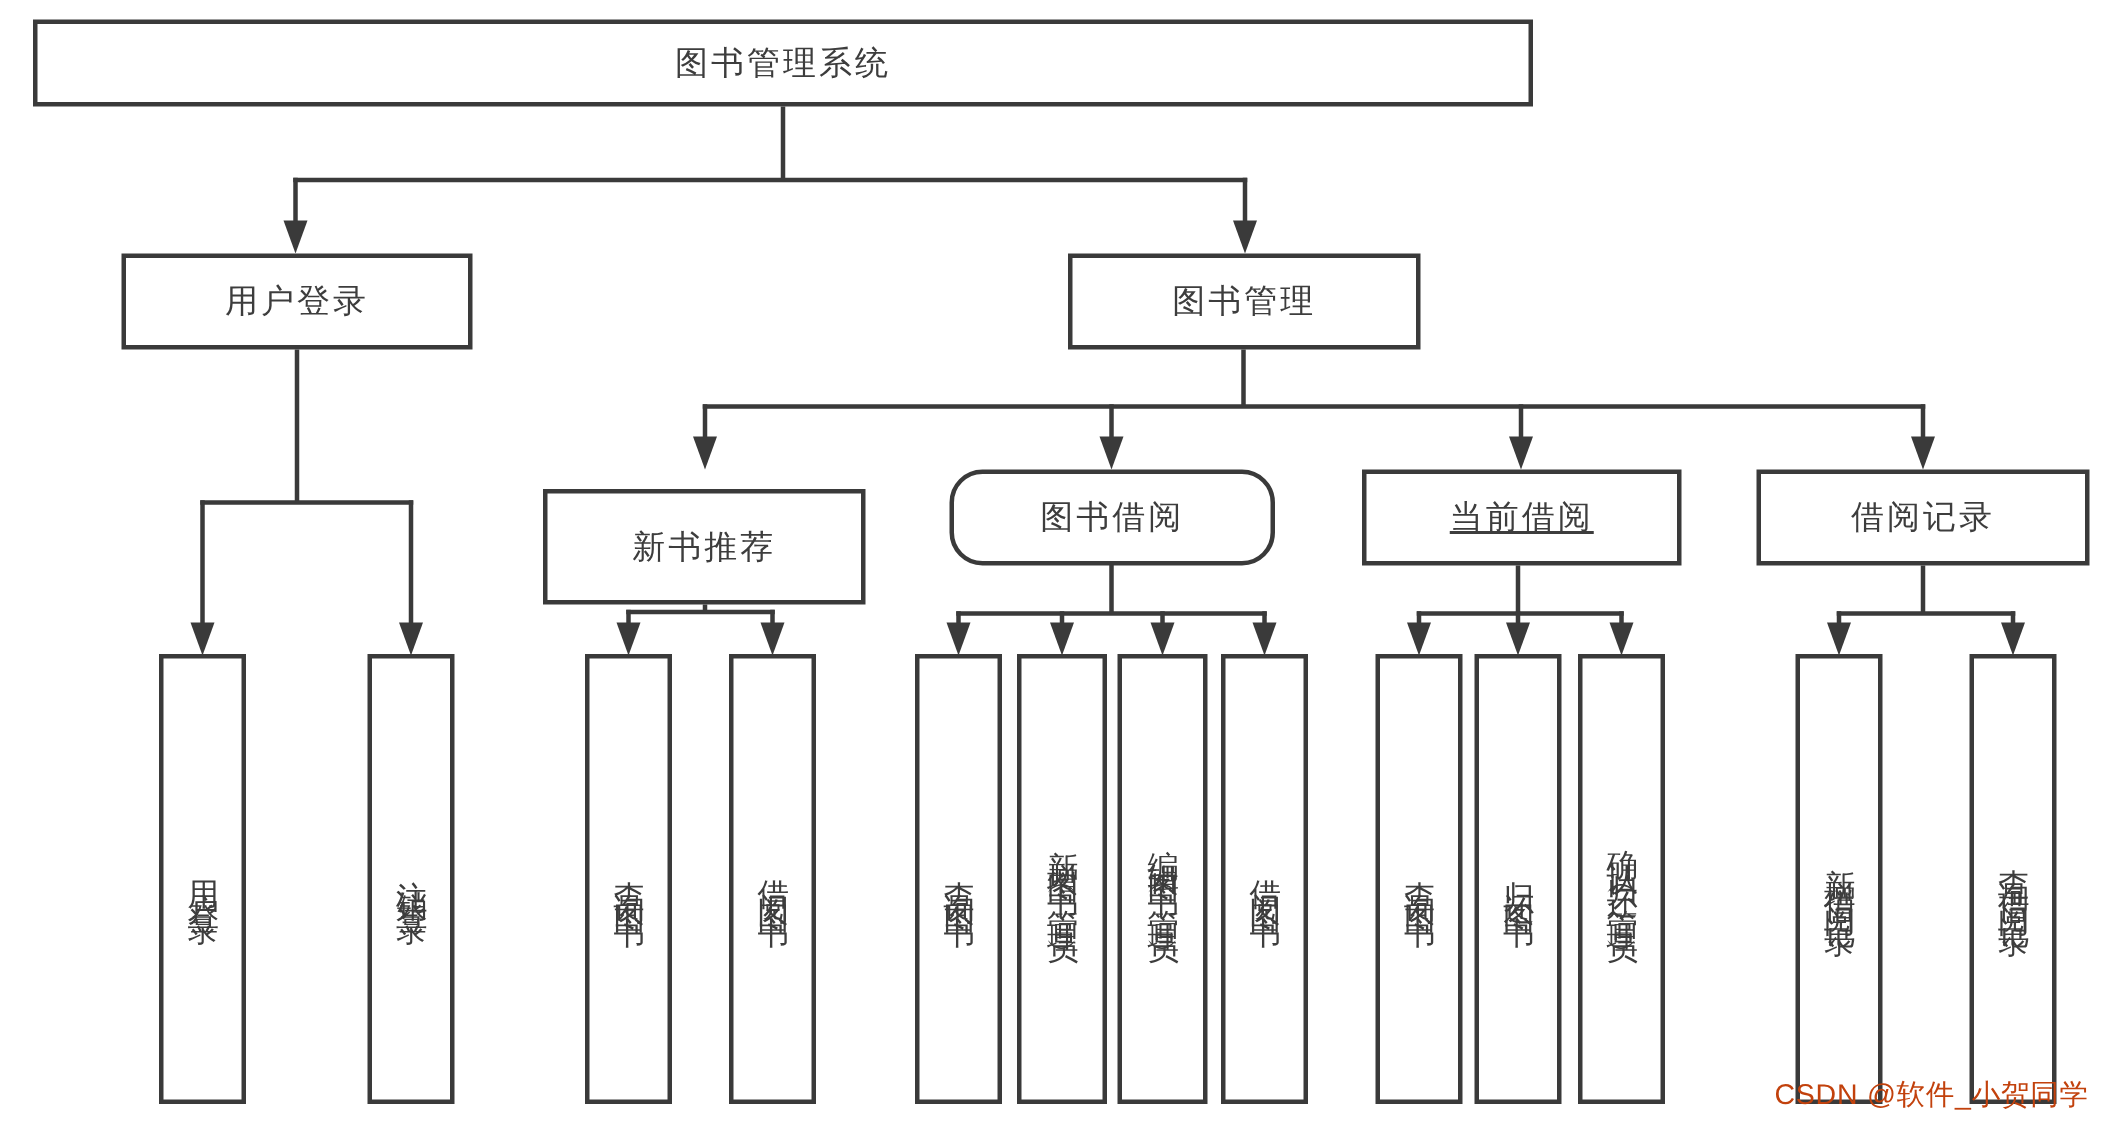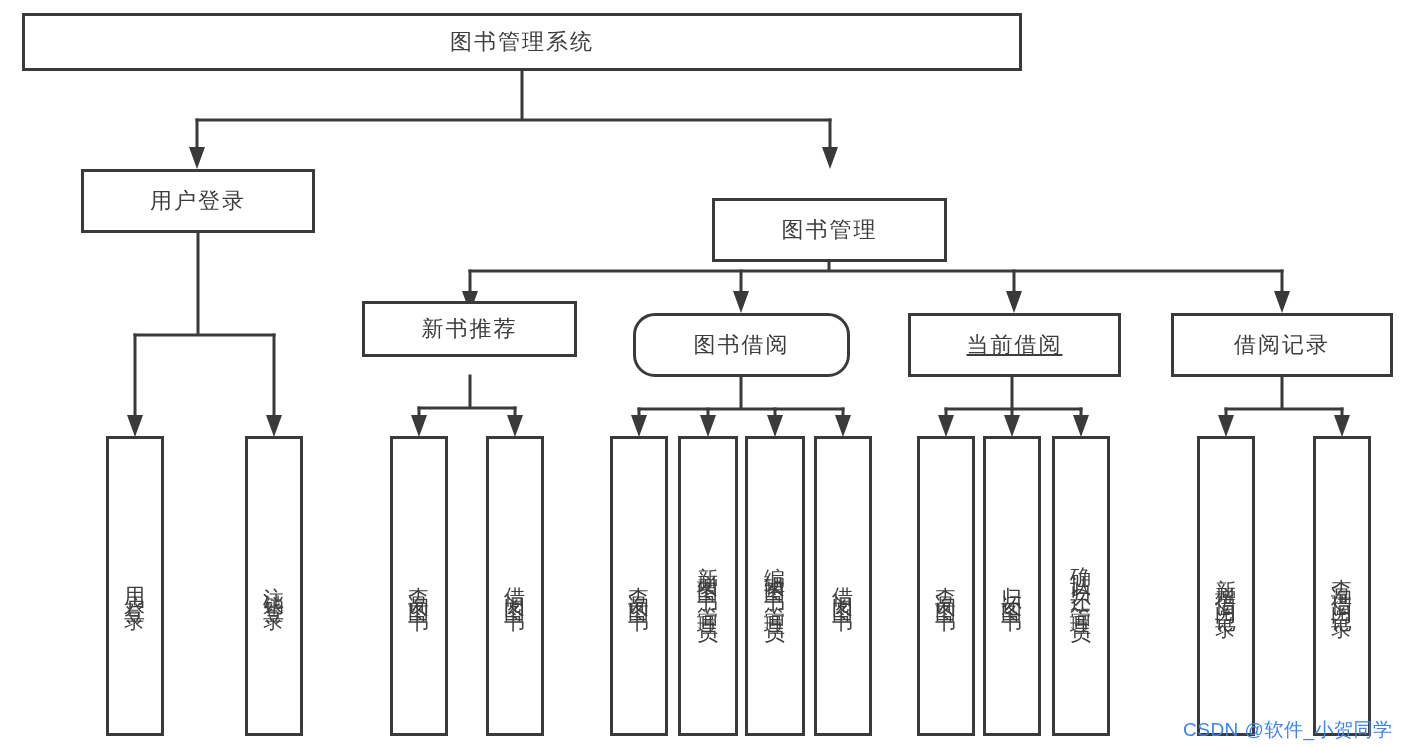--- a/index.html
+++ b/index.html
@@ -33,21 +33,21 @@
     font-size: 21px;
     letter-spacing: 8px;
     line-height: 1;
   }
   .watermark {
     position: absolute;
     left: 1183px;
     top: 717px;
     font-size: 19px;
     letter-spacing: 0.5px;
-    color: #3b82f6;
+    color: #c2410c;
     z-index: 10;
     white-space: nowrap;
   }
 </style>
 </head>
 <body>
 
 <div class="canvas">
 
   <svg width="1405" height="747" viewBox="0 0 1405 747">
@@ -103,23 +103,23 @@
       <polygon points="1012,437 1004,415 1020,415"></polygon>
       <polygon points="1081,437 1073,415 1089,415"></polygon>
       <polygon points="1226,437 1218,415 1234,415"></polygon>
       <polygon points="1342,437 1334,415 1350,415"></polygon>
     </g>
   </svg>
 
   <div class="node hnode" style="left:22px; top:13px; width:1000px; height:58px;">图书管理系统</div>
 
   <div class="node hnode" style="left:81px; top:169px; width:234px; height:64px;">用户登录</div>
-  <div class="node hnode" style="left:712px; top:169px; width:235px; height:64px;margin-top:29px;">图书管理</div>
+  <div class="node hnode" style="left:712px; top:169px; width:235px; height:64px;">图书管理</div>
 
-  <div class="node hnode" style="left:362px; top:301px; width:215px; height:56px;">新书推荐</div>
+  <div class="node hnode" style="left:362px; top:326px; width:215px; height:77px;">新书推荐</div>
   <div class="node hnode" style="left:633px; top:313px; width:217px; height:64px;border-radius:22px;">图书借阅</div>
   <div class="node hnode" style="left:908px; top:313px; width:213px; height:64px;text-decoration:underline;">当前借阅</div>
   <div class="node hnode" style="left:1171px; top:313px; width:222px; height:64px;">借阅记录</div>
 
   <div class="node vnode" style="left:106px; top:436px; width:58px; height:300px;">用户登录</div>
   <div class="node vnode" style="left:245px; top:436px; width:58px; height:300px;">注销登录</div>
 
   <div class="node vnode" style="left:390px; top:436px; width:58px; height:300px;">查询图书</div>
   <div class="node vnode" style="left:486px; top:436px; width:58px; height:300px;">借阅图书</div>
 

